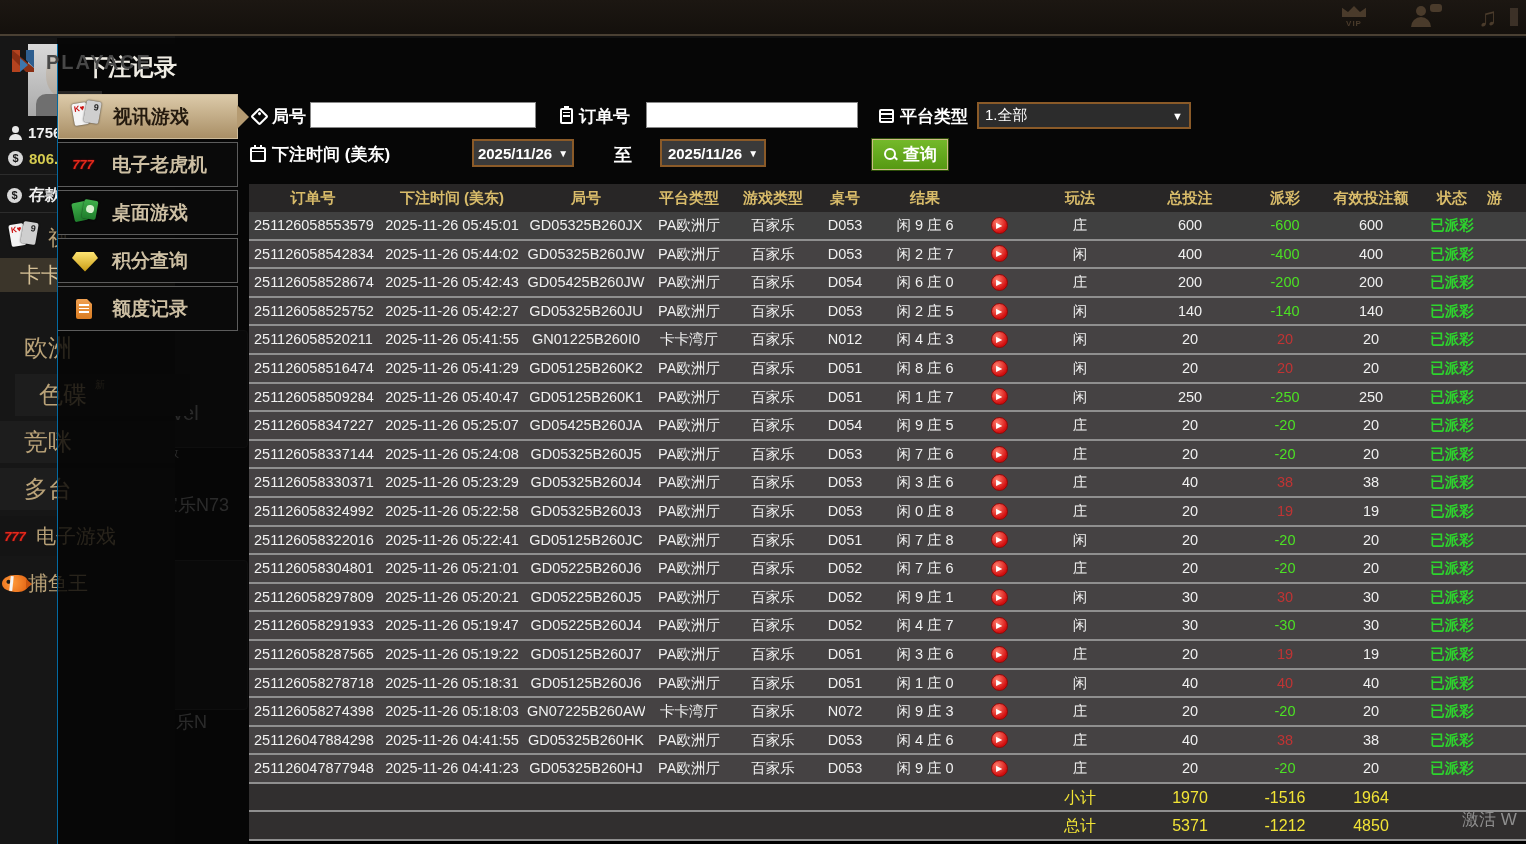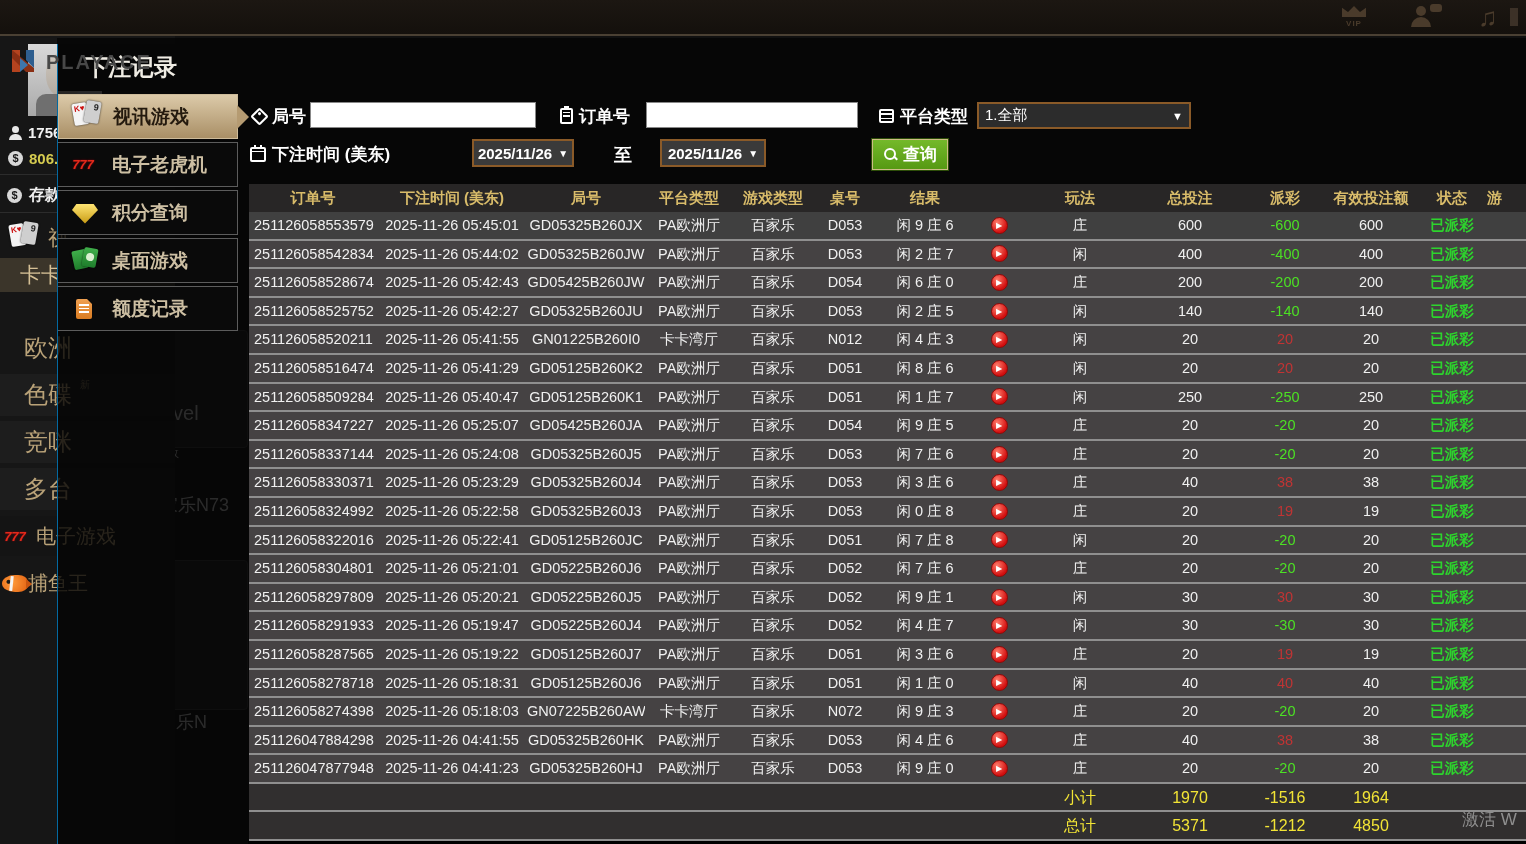--- a/index.html
+++ b/index.html
@@ -161,21 +161,21 @@
         <span class="card2">9</span>
       </span>
       <span class="nav-label" style="font-size:21px;">视</span>
     </div>
     <div class="side-row row-kaka" style="top:222px;">
       <span class="nav-label">卡卡</span>
     </div>
     <div class="side-row big-nav" style="top:291px; background:#161616;">
       <span class="nav-label">欧洲</span>
     </div>
-    <div class="side-row big-nav" style="top:338px;">
+    <div class="side-row big-nav" style="top:338px;margin-left:15px;">
       <span class="nav-label">色碟</span>
       <span class="badge-new">新</span>
     </div>
     <div class="side-row big-nav" style="top:385px;">
       <span class="nav-label">竞咪</span>
     </div>
     <div class="side-row big-nav" style="top:432px;">
       <span class="nav-label">多台</span>
     </div>
     <div class="side-row row-egame" style="top:480px;">
@@ -204,30 +204,30 @@
         <span>视讯游戏</span>
       </div>
       <div class="menu-item">
         <span class="mi-ic" style="display:flex;align-items:center;">
           <span class="slot-777">777</span>
         </span>
         <span>电子老虎机</span>
       </div>
       <div class="menu-item">
         <span class="mi-ic">
-            <span class="gem-ic"></span>
-          </span>
-        <span>积分查询</span>
-      </div>
-      <div class="menu-item">
-        <span class="mi-ic">
           <span class="tg-card a"></span>
             <span class="tg-card b"></span>
         </span>
         <span>桌面游戏</span>
+      </div>
+      <div class="menu-item">
+        <span class="mi-ic">
+            <span class="gem-ic"></span>
+          </span>
+        <span>积分查询</span>
       </div>
       <div class="menu-item">
         <span class="mi-ic">
             <span class="doc-ic"></span>
           </span>
         <span>额度记录</span>
       </div>
     </div>
 
     <div class="content">

